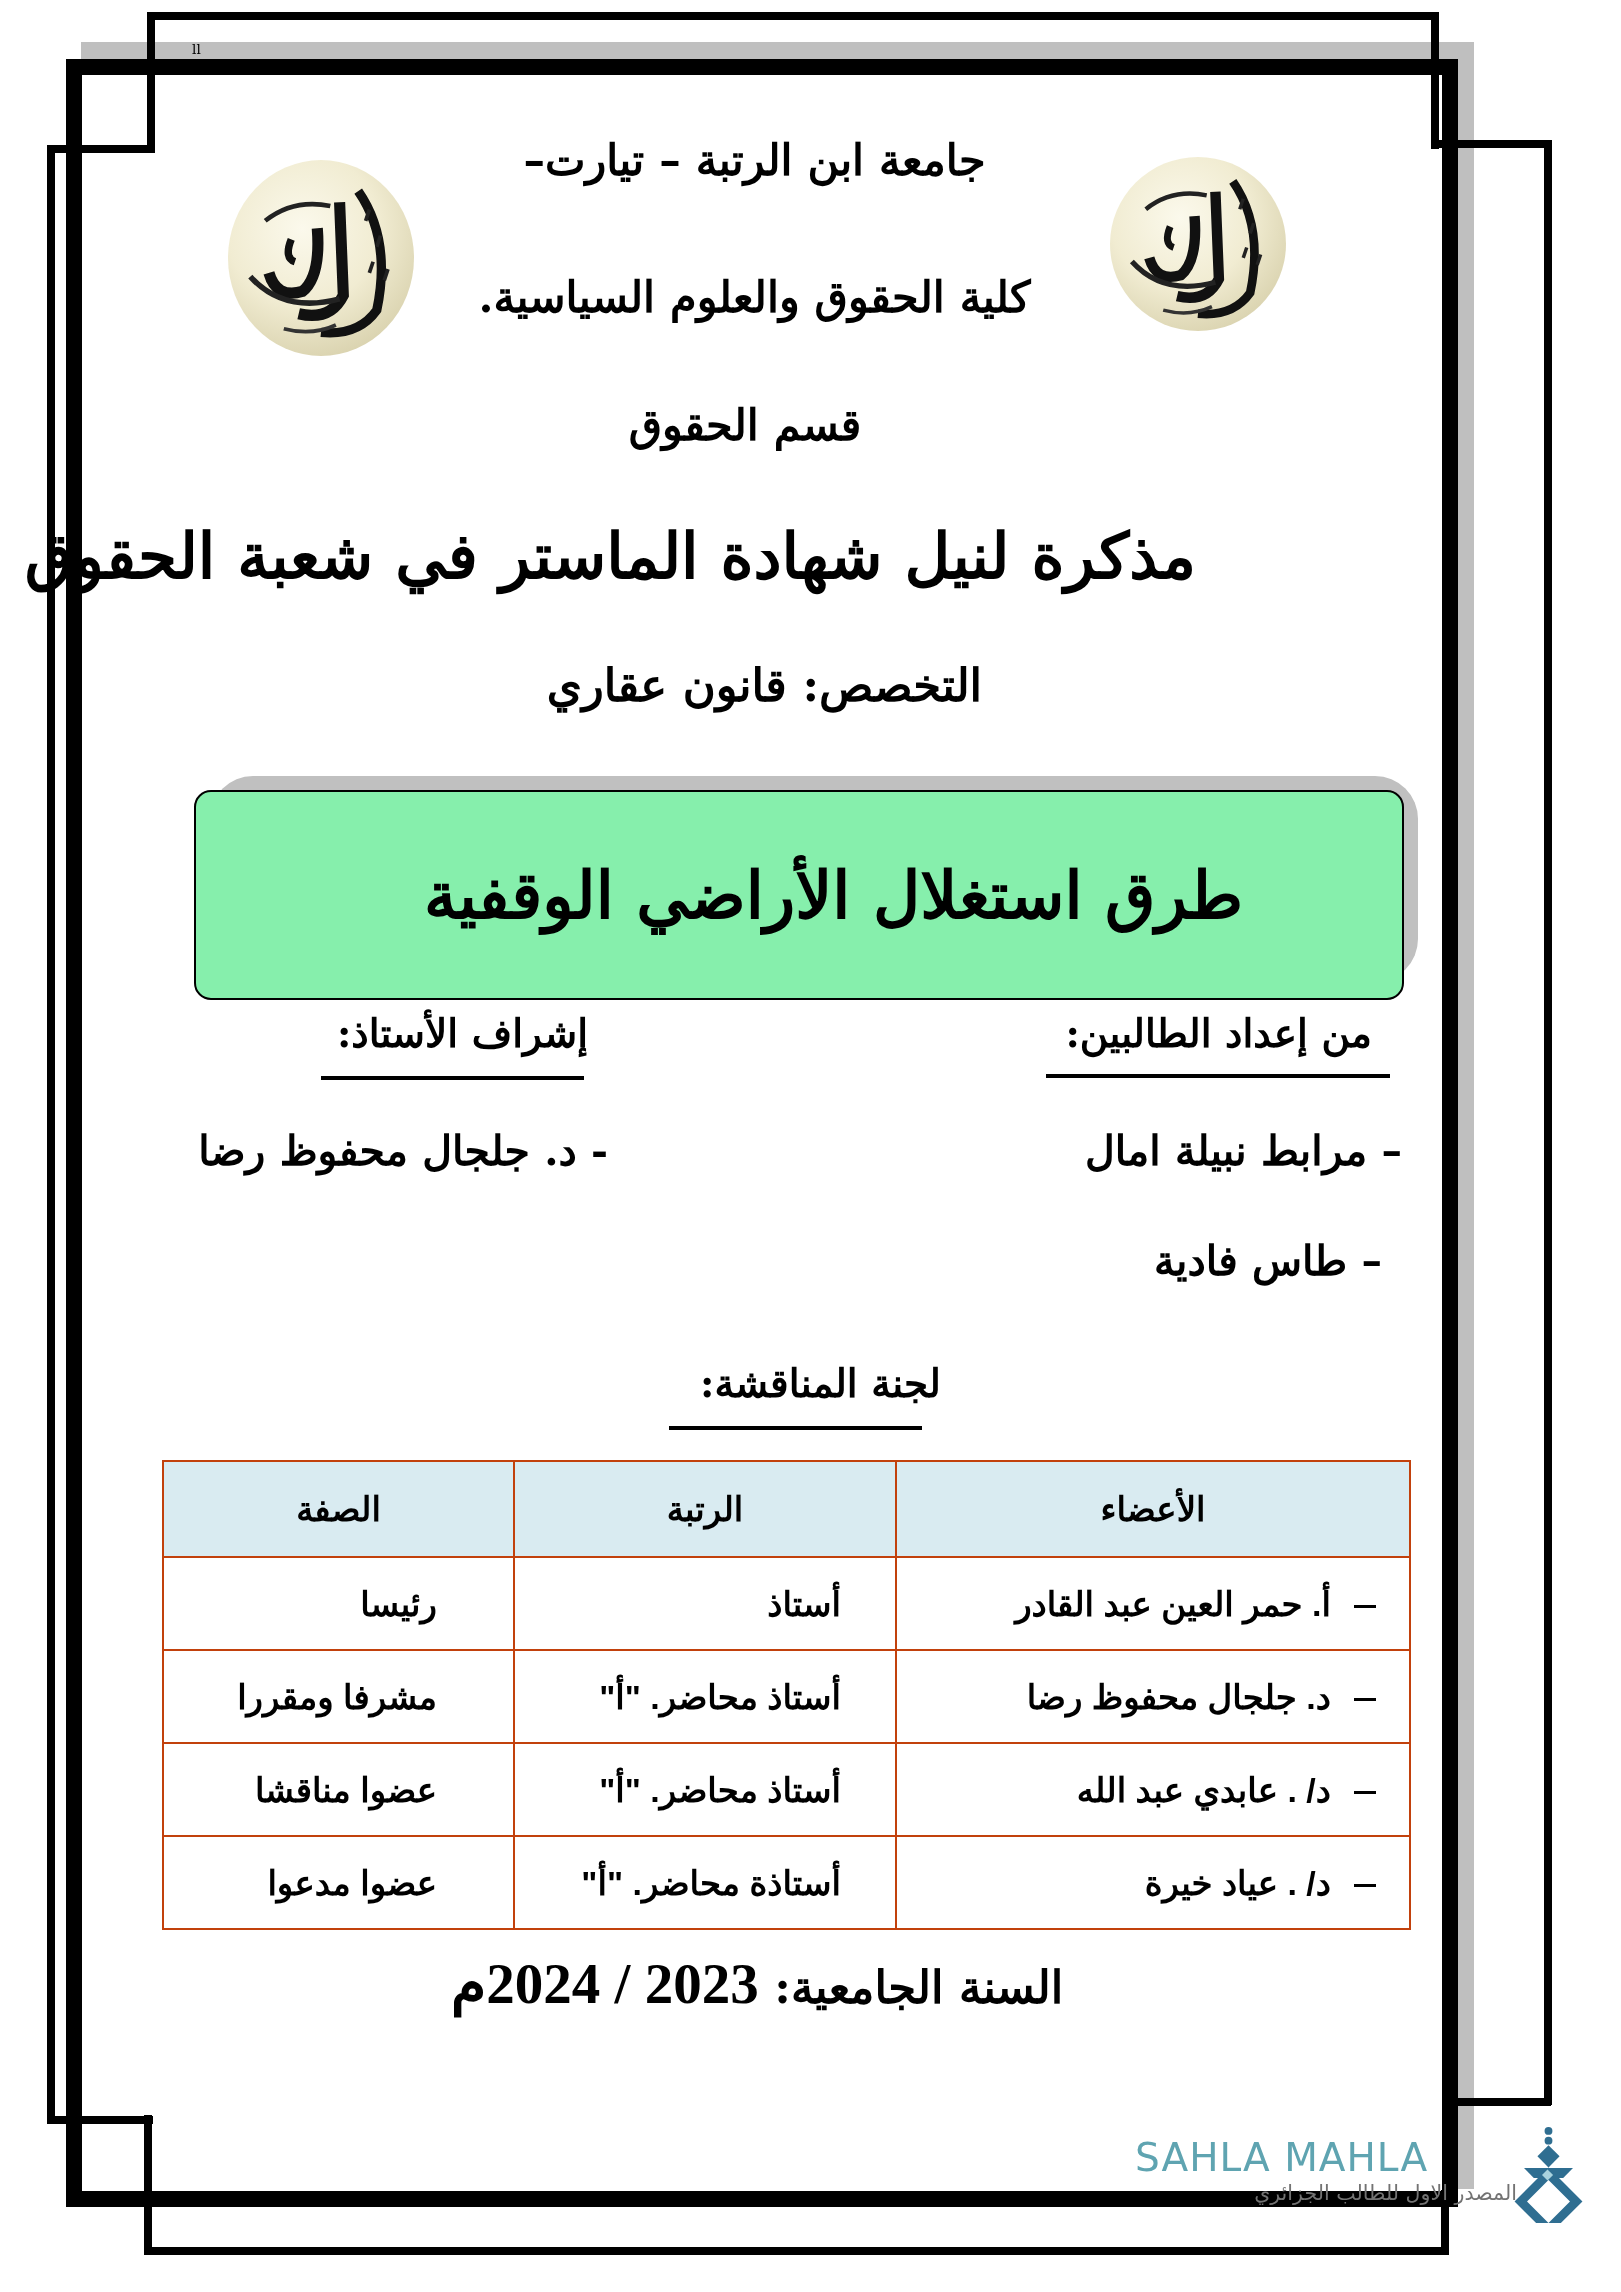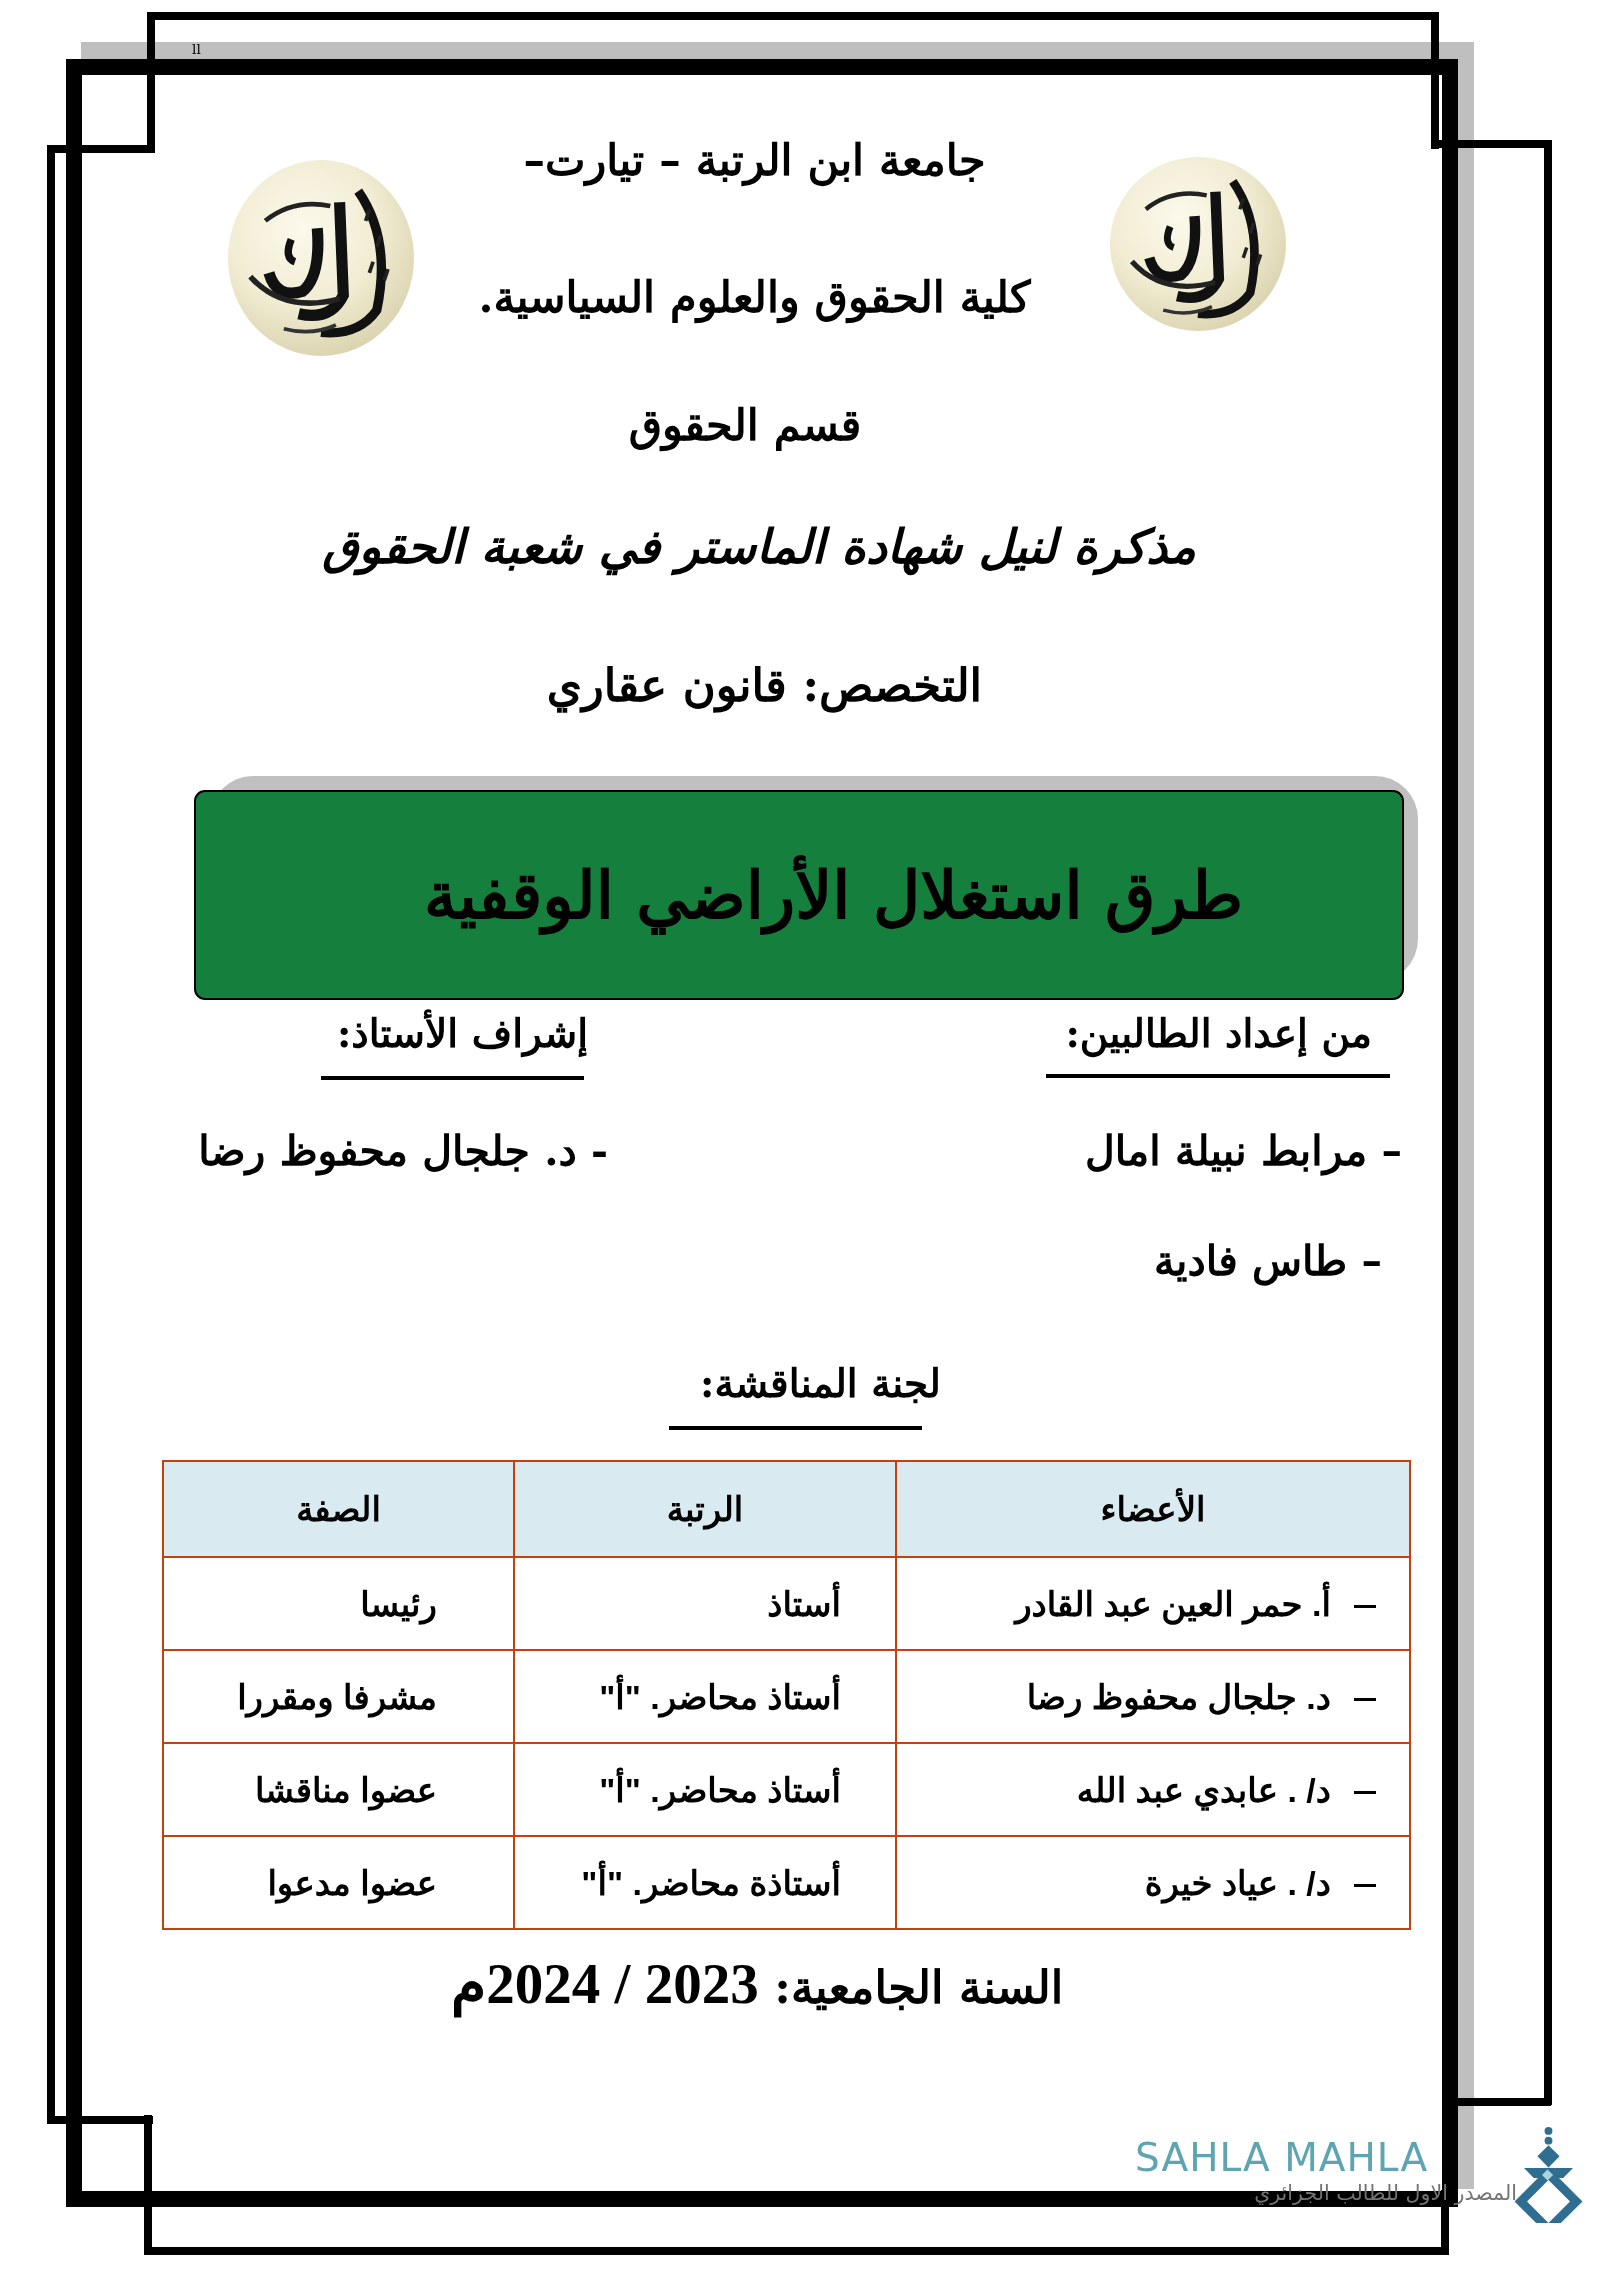--- a/index.html
+++ b/index.html
@@ -15,21 +15,21 @@
   .logo {
     position: absolute; border-radius: 50%;
     background: radial-gradient(circle at 40% 35%, #fbf9ec 0%, #f1ecd2 45%, #d9d2ae 80%, #b9b08a 100%);
     overflow: hidden;
   }
   .logo svg { width: 100%; height: 100%; display: block; }
 
   
   .title-shadow { position: absolute; background: #c0c0c0; border-radius: 43px; }
   .title-box {
-    position: absolute; background: #15803d; border: 2.9px solid #000; border-radius: 11px;
+    position: absolute; background: #86efac; border: 2.9px solid #000; border-radius: 17px;
     display: flex; align-items: center; justify-content: center;
   }
 
   
   table.committee {
     position: absolute; left: 162px; top: 1460px; width: 1247px;
     border-collapse: collapse; direction: rtl; table-layout: fixed;
   }
   table.committee td, table.committee th {
     border: 2px solid #c2410c; font-family: Liberation Sans, sans-serif;
@@ -100,21 +100,21 @@
     <path d="M34 40 Q30 50 36 52" stroke="#111" stroke-width="4" fill="none"></path>
     <path d="M12 60 Q30 80 60 72" stroke="#222" stroke-width="3" fill="none"></path>
     <path d="M30 88 Q45 92 58 86" stroke="#333" stroke-width="2" fill="none"></path>
     <path d="M74 30 l2 -6 M80 44 l2 -6 M76 58 l2 -6 M84 62 l2 -6" stroke="#222" stroke-width="2"></path>
   </svg>
 </div>
 
 <div class="abs ar" style="left:431px; width:647px; text-align:center; top:135px; font-size:43px;">جامعة ابن الرتبة – تيارت–</div>
 <div class="abs ar" style="left:431px; width:647px; text-align:center; top:272px; font-size:43px;">كلية الحقوق والعلوم السياسية.</div>
 <div class="abs ar center-x" style="left:549px; width:392px; right:auto; top:400px; font-size:43px;">قسم الحقوق</div>
-<div class="abs ar" style="left:353px; width:843px; text-align:right; top:519px; font-size:47px;font-style:italic;">مذكرة لنيل شهادة الماستر في شعبة الحقوق</div>
+<div class="abs ar" style="left:353px; width:843px; text-align:right; top:519px; font-size:63px;">مذكرة لنيل شهادة الماستر في شعبة الحقوق</div>
 <div class="abs ar" style="left:490px; width:549px; text-align:center; top:659px; font-size:45px;">التخصص: قانون عقاري</div>
 
 <div class="title-shadow" style="left:210px; top:776px; width:1208px; height:206px;"></div>
 <div class="title-box" style="left:194px; top:790px; width:1210px; height:210px;">
   <span class="ar" style="font-size:65px; margin-left:69px;">طرق استغلال الأراضي الوقفية</span>
 </div>
 
 <div class="abs ar" style="left:1039px; width:333px; text-align:right; top:1010px; font-size:39px;">من إعداد الطالبين:</div>
 <div class="underline" style="left:1046px; top:1074px; width:344px;"></div>
 

